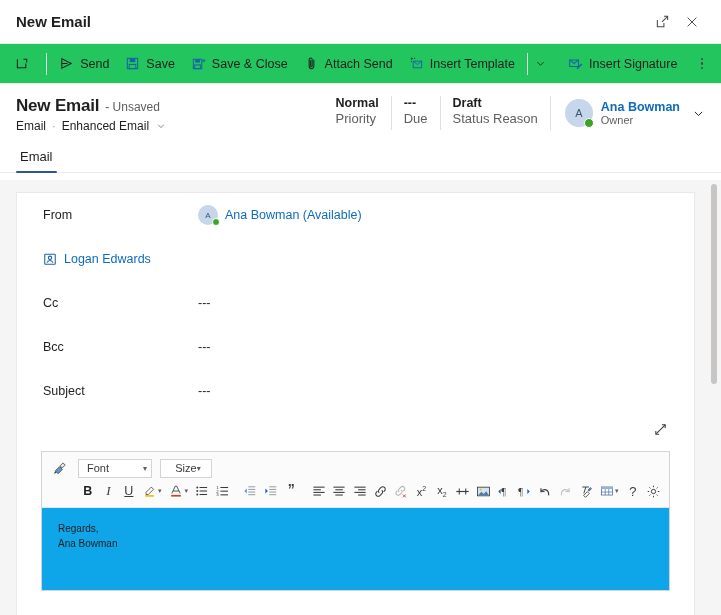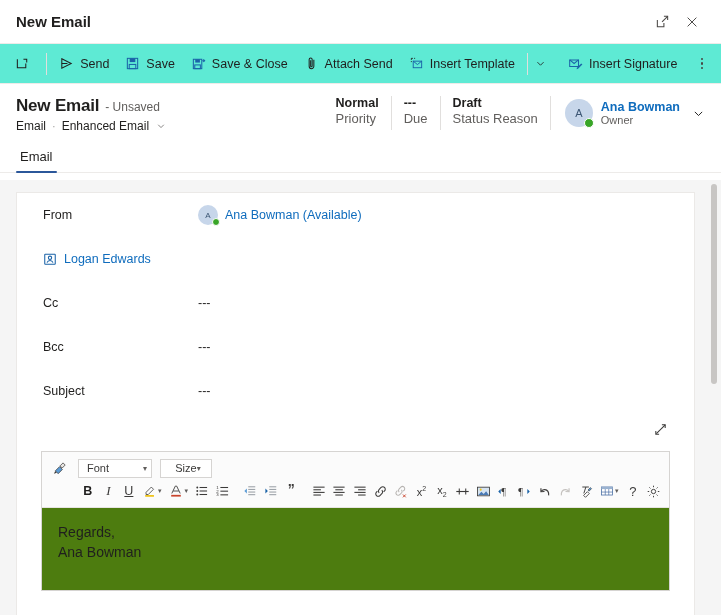--- a/index.html
+++ b/index.html
@@ -34,21 +34,21 @@
     color: #484644;
   }
 
   
   .commandbar {
     height: 40px;
     display: flex;
     align-items: center;
     border-bottom: 1px solid #edebe9;
     padding: 0 8px 0 0;
-    background: #5eead4;
+    background: #22c55e;
     font-size: 12.5px;
   }
   .cmd-first {
     width: 34px; height: 30px;
     display:flex; align-items:center; justify-content:center;
     margin: 0 6px 0 8px;
   }
   .cmd-sep {
     width: 1px; height: 22px; background: #e1dfdd; margin: 0 4px;
   }
@@ -189,21 +189,21 @@
     padding-right: 24px;
     margin-top: 6px;
     height: 24px;
   }
   .expand-btn { width:20px; height:20px; display:flex; align-items:center; justify-content:center;}
 
   
   .editor {
     margin: 8px 24px 0 24px;
     border: 1px solid #d6d4d2;
-    background: #4d7c0f;
+    background: #0ea5e9;
   }
   .ed-toolbar {
     background:#fbfbfb;
     border-bottom:1px solid #e6e4e2;
     padding: 5px 6px 4px 8px;
   }
   .ed-row1 { display:flex; align-items:center; gap:8px; height:22px; }
   .ed-row2 { display:flex; align-items:center; height:24px; gap:1px; padding-left: 28px;}
   .fmt-painter { width:20px; height:20px; display:flex; align-items:center; justify-content:center; }
   .combo {
@@ -224,21 +224,21 @@
   .tb.wide { width:26px; }
   .tb .mini-caret { font-size:7px; color:#605e5c; margin-left:1px; }
   .tb.b { font-weight:700; font-size:12.5px; color:#201f1e;}
   .tb.i { font-style:italic; font-family:"Liberation Serif", serif; font-size:13px; }
   .tb.u { text-decoration:underline; font-size:12.5px;}
   .tb-gap { width:6px; }
 
   .ed-body {
     min-height: 82px;
     padding: 14px 16px;
-    font-size: 14px;
+    font-size: 10px;
     color:#201f1e;
     line-height: 1.45;
   }
 
   
   .scrollbar {
     position:absolute; right:0; top:0; bottom:0; width:16px;
     background:#f5f5f5;
   }
   .scroll-thumb {

